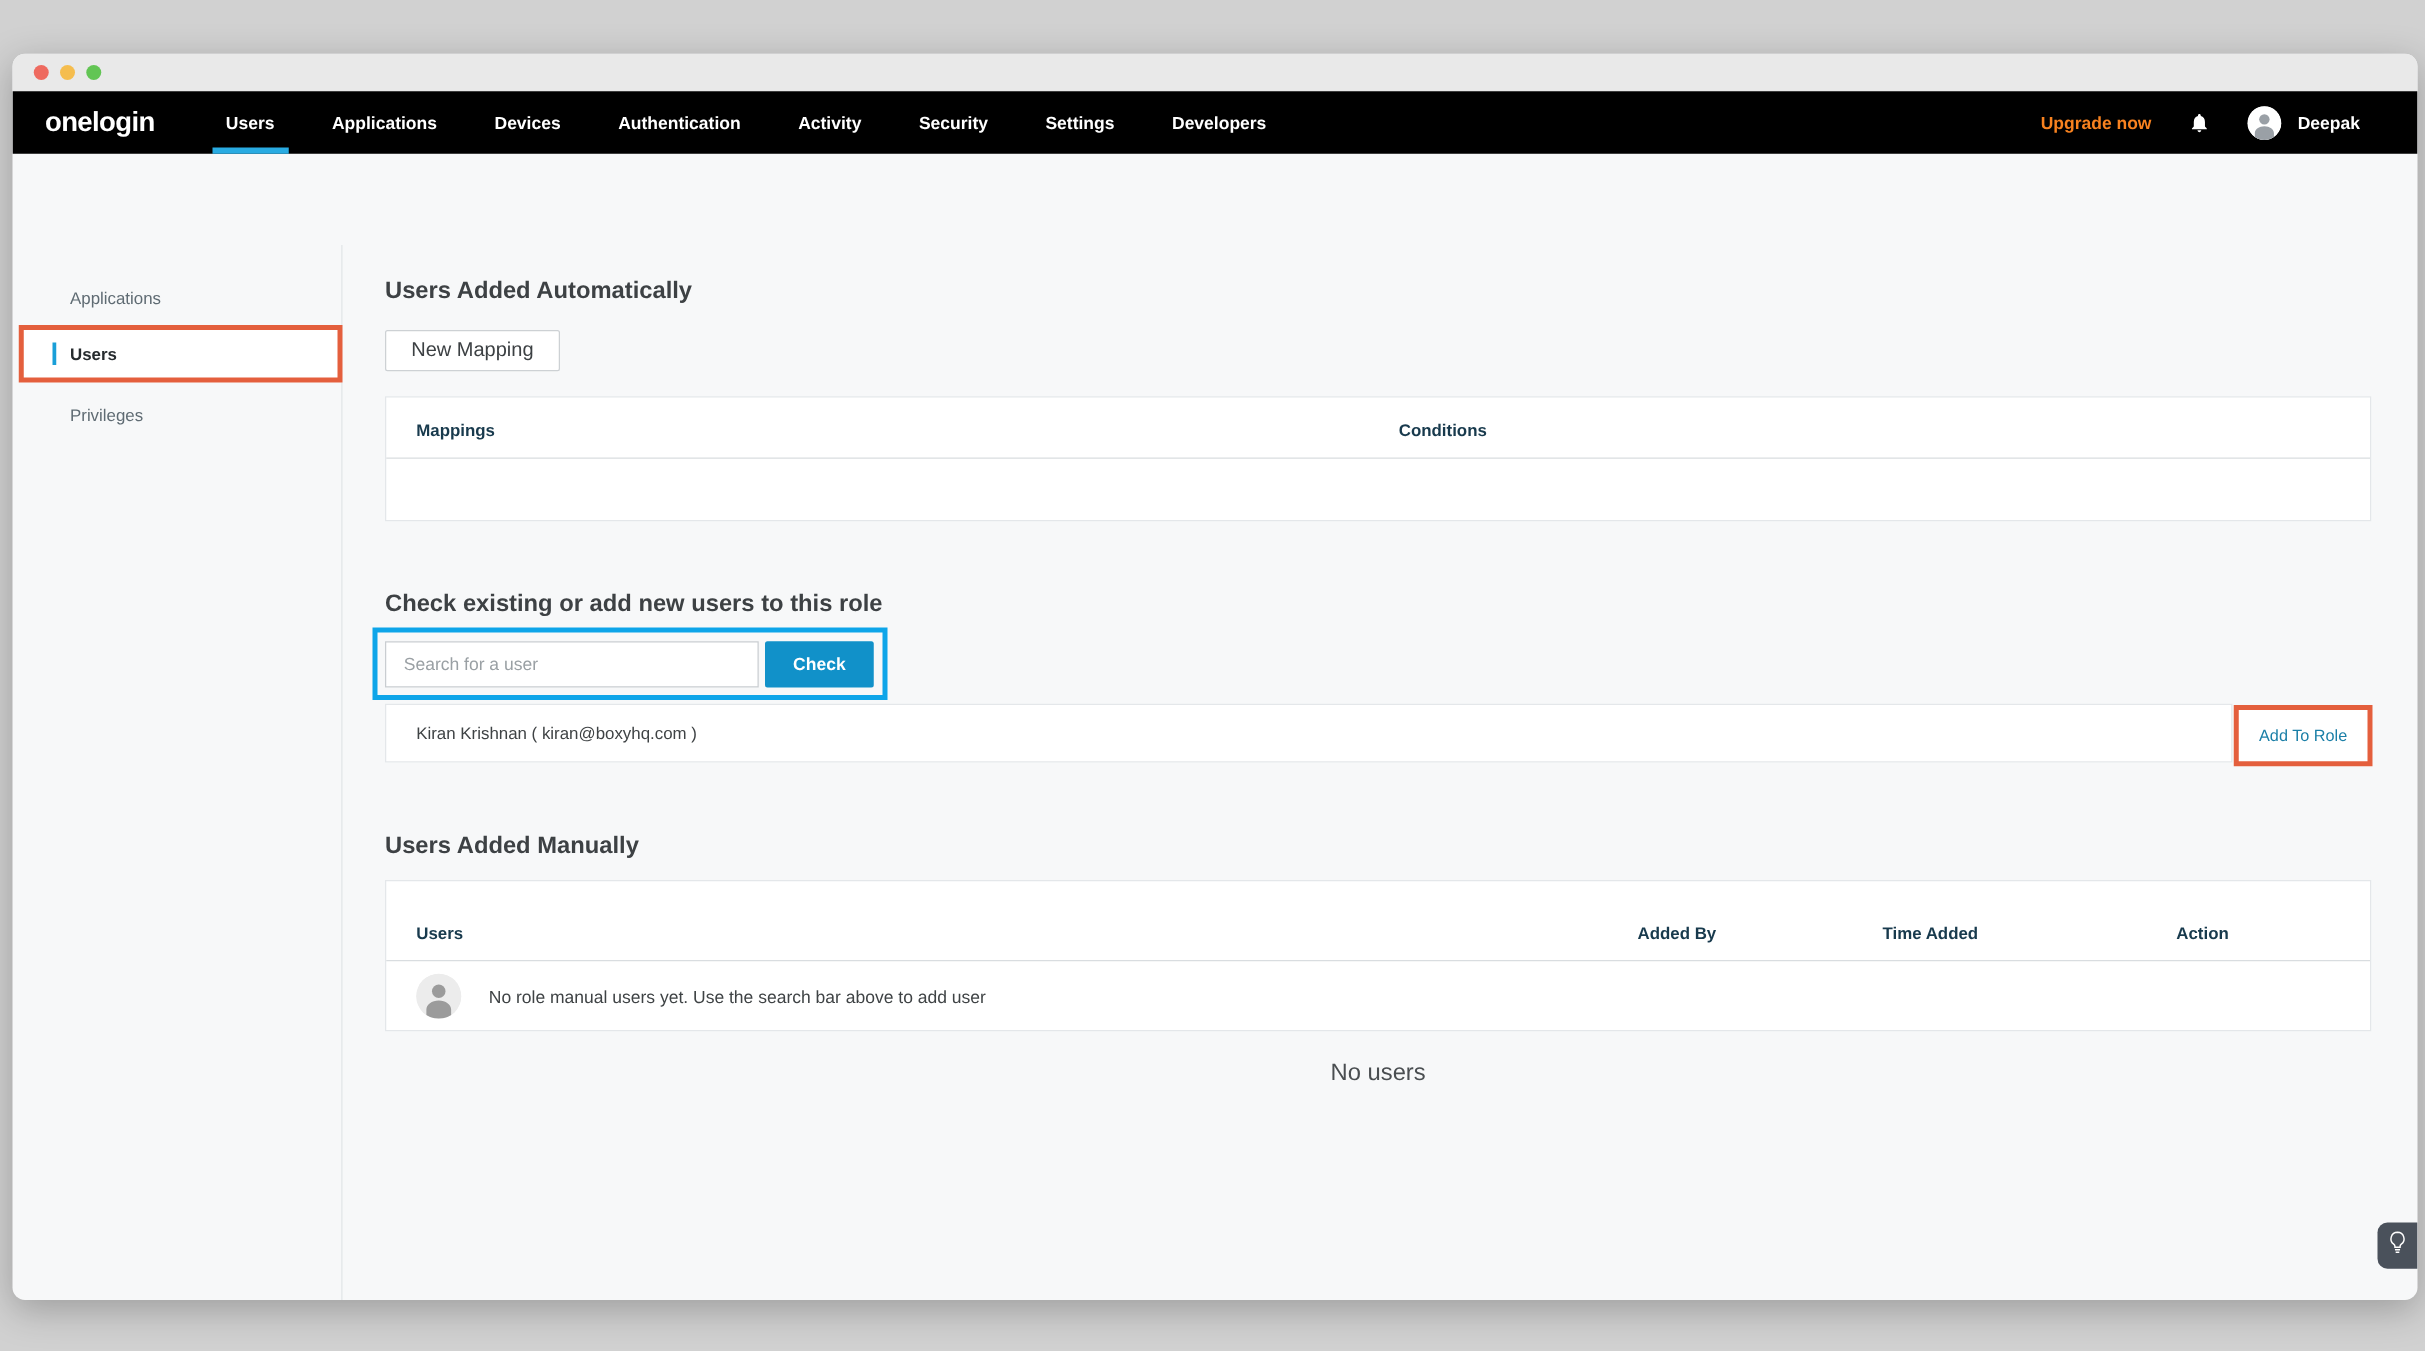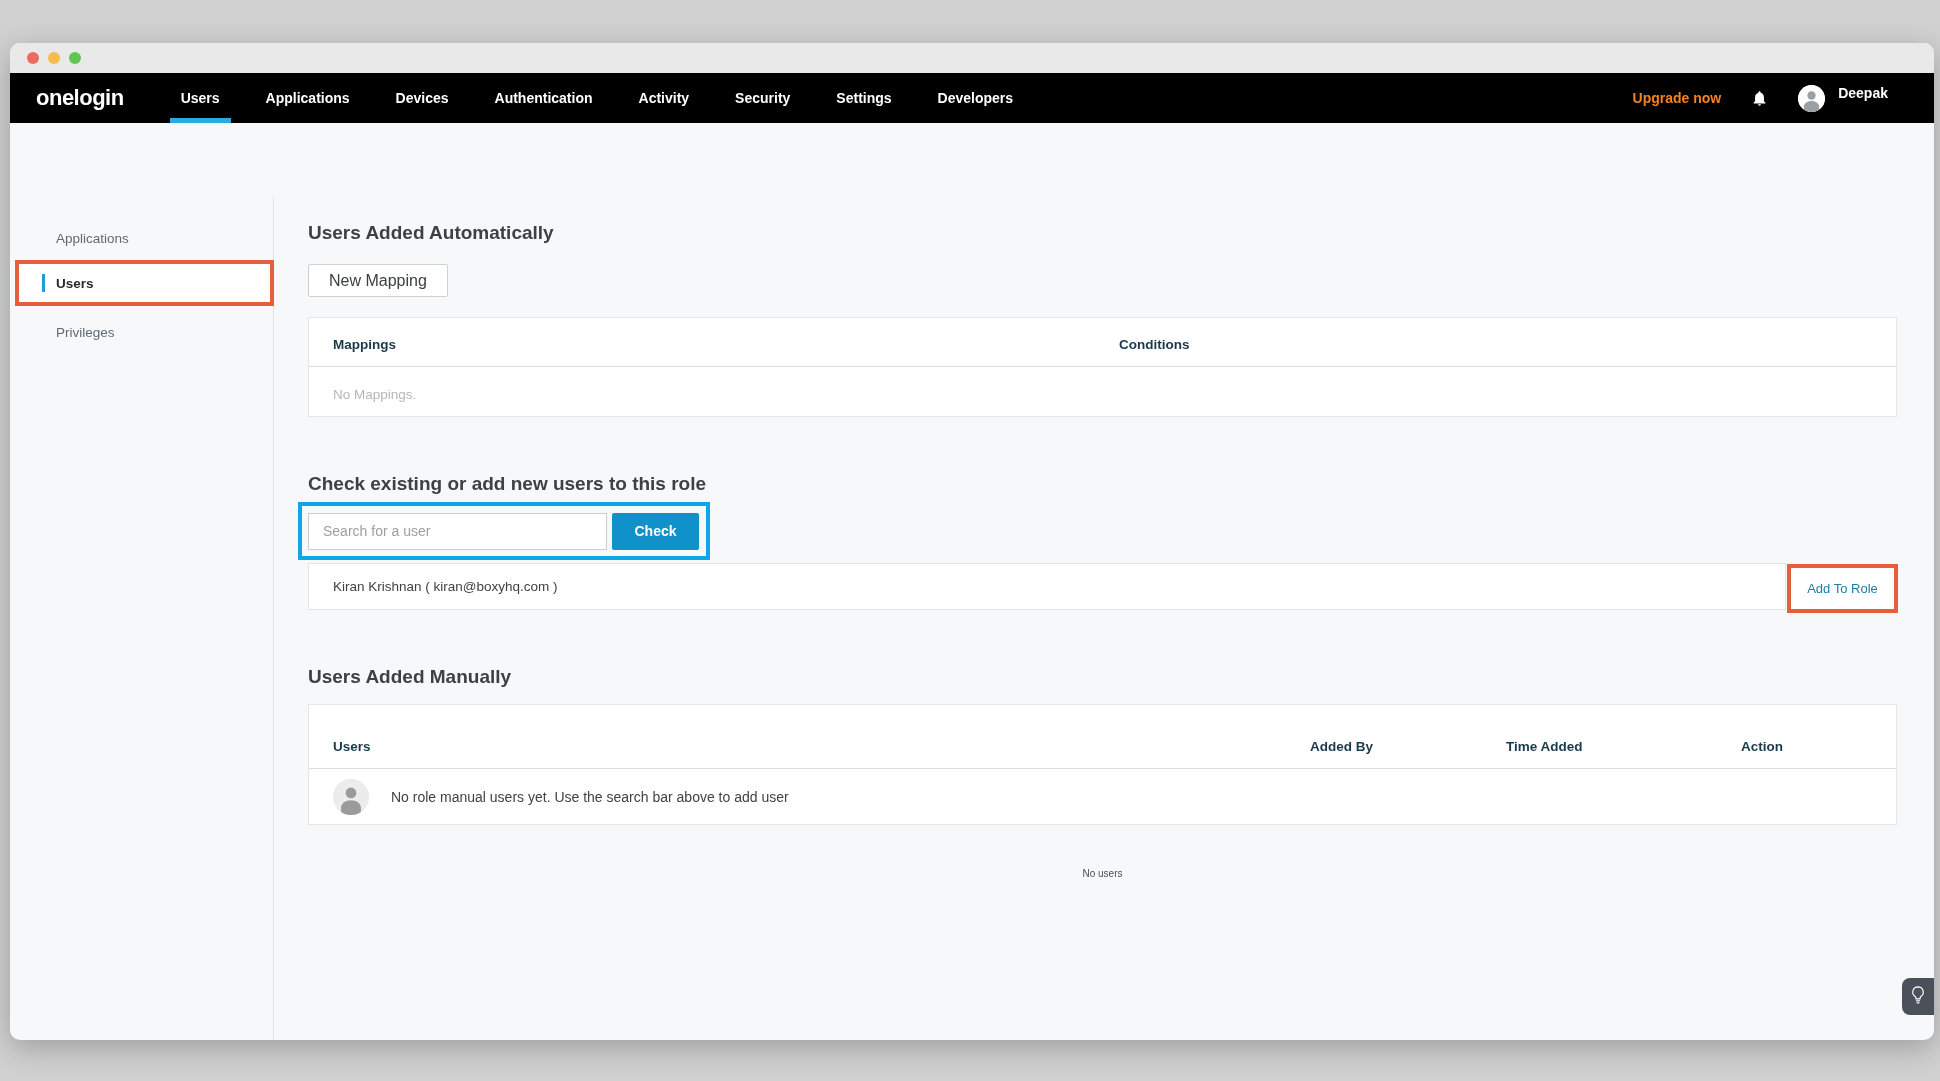--- a/index.html
+++ b/index.html
@@ -37,21 +37,21 @@
   .navitem {
     position:relative; display:flex; align-items:center; padding:0 23px;
     font-size:14px; font-weight:bold; cursor:pointer; white-space:nowrap;
   }
   .navitem.active::after {
     content:""; position:absolute; left:12px; right:12px; bottom:0; height:5px; background:#29abe2;
   }
   .nav-right { margin-left:auto; display:flex; align-items:center; gap:30px; padding-right:46px; }
   .upgrade { color:#f8821f; font-size:14px; font-weight:bold; cursor:pointer; white-space:nowrap; }
   .bell { display:flex; align-items:center; cursor:pointer; }
-  .user-chip { display:flex; align-items:flex-start; gap:13px; cursor:pointer; }
+  .user-chip { display:flex; align-items:center; gap:13px; cursor:pointer; }
   .avatar-sm { width:27px; height:27px; border-radius:50%; overflow:hidden; background:#fff; }
   .user-name { font-size:14px; font-weight:bold; }
   
   .pagehead {
     position:absolute; left:0; top:80px; width:100%; height:73px;
     background:#fff; border-bottom:1px solid #e2e5e7;
   }
   .crumb { position:absolute; left:35px; top:16px; font-size:13.5px; color:#1b7fa7; cursor:pointer; }
   .page-title { position:absolute; left:33px; top:35px; font-size:24px; color:#3e4245; }
   .more-actions {
@@ -136,21 +136,21 @@
     background:#fff; border:1px solid #e4e7ea;
     display:flex; align-items:center; padding-left:24px;
     font-size:13.5px; color:#3f4345;
   }
   .addrole-annot {
     position:absolute; left:1479px; top:368px; width:111px; height:49px;
     border:4px solid #e45f3d; background:#fff;
     display:flex; align-items:center; justify-content:center;
   }
   .addrole-link { font-size:13px; color:#1b7fa7; cursor:pointer; white-space:nowrap; }
-  .no-users { position:absolute; left:0; top:652px; width:1589px; text-align:center; font-size:10px; color:#4a4e51;margin-top:20px; }
+  .no-users { position:absolute; left:0; top:652px; width:1589px; text-align:center; font-size:19px; color:#4a4e51; }
   
   .bulb-fab {
     position:absolute; right:0; top:935px; width:32px; height:37px;
     background:#4a515b; border-radius:8px 0 0 8px;
     display:flex; align-items:center; justify-content:center; cursor:pointer;
   }
 </style>
 </head>
 <body>
 
@@ -210,21 +210,20 @@
     <div class="main">
 
       <div class="sec-heading h-auto">Users Added Automatically</div>
       <button class="new-mapping">New Mapping</button>
 
       <div class="table tbl-map">
         <div class="thead">
           <span class="th" style="left:24px">Mappings</span>
           <span class="th" style="left:810px">Conditions</span>
         </div>
-        <div class="tbody-row empty-map">No Mappings.</div>
       </div>
 
       <div class="sec-heading h-check">Check existing or add new users to this role</div>
 
       <div class="search-annot">
         <input class="search-input" type="text" placeholder="Search for a user" style="">
         <button class="btn-blue check-btn">Check</button>
       </div>
 
       <div class="result-row">

